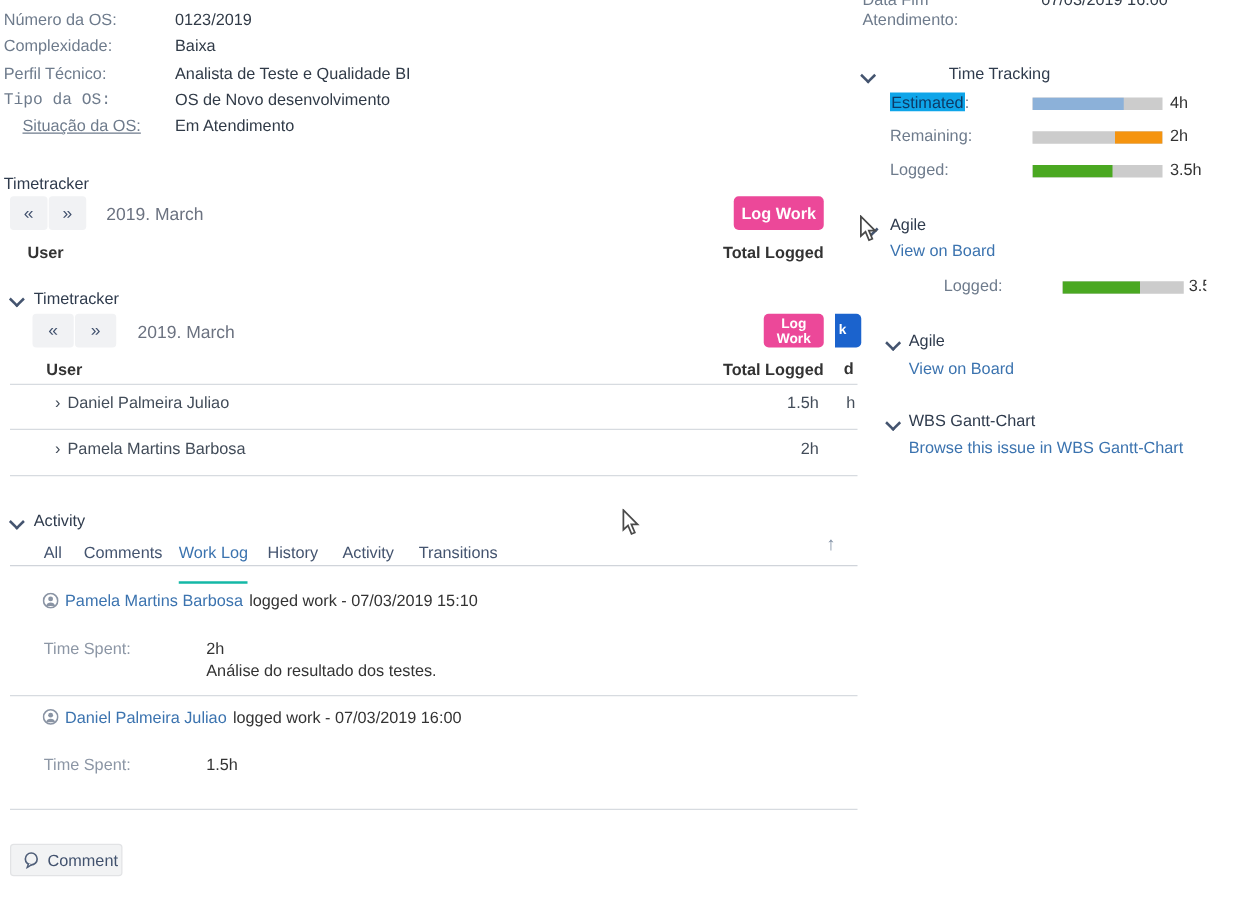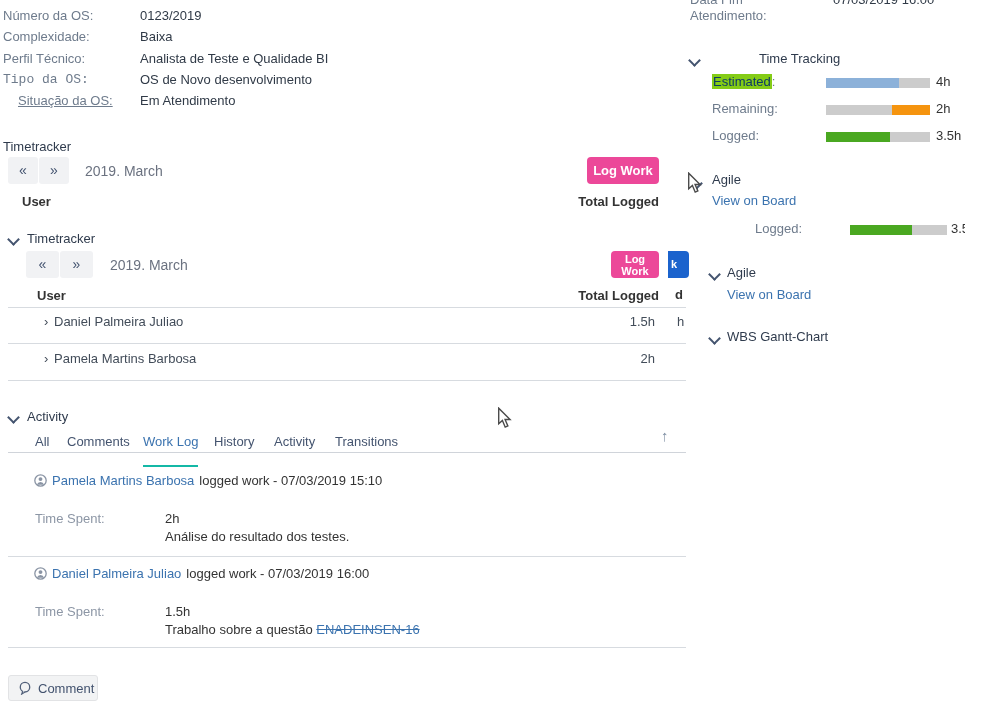--- a/index.html
+++ b/index.html
@@ -17,21 +17,21 @@
            font-weight:bold;cursor:pointer;font-family:"Liberation Sans",sans-serif;}
   .chev{position:absolute;width:7px;height:7px;border-left:2px solid #44546f;border-bottom:2px solid #44546f;
         transform:rotate(-45deg);}
   .divider{position:absolute;left:8px;width:678px;height:1px;background:#d7dbe0;}
   .tab{position:absolute;top:434px;color:#44546f;cursor:pointer;padding-bottom:16px;}
   .tab.active{color:#3b73af;border-bottom:2px solid #14b8a6;}
   .rowtxt{color:#424c59;}
   .right{text-align:right;}
   .bar{position:absolute;width:104px;height:10px;background:#ccc;overflow:hidden;}
   .bar-fill{position:absolute;top:0;bottom:0;display:block;}
-  .sel{background:#84cc16;color:#0d3a66;padding:0 1px;}
+  .sel{background:#0ea5e9;color:#0d3a66;padding:0 1px;}
   .graylab{color:#8c96a5;}
   .commentbtn{position:absolute;left:8px;top:675px;width:90px;height:26px;background:#f2f3f4;
               border:1px solid #e2e3e5;border-radius:3px;display:flex;align-items:center;gap:6px;
               padding:0 0 0 9px;cursor:pointer;color:#42526e;font-family:"Liberation Sans",sans-serif;font-size:13px;}
   .frag-d{left:675px;top:287px;font-weight:bold;}
   .worklog-head{display:flex;align-items:center;gap:5px;}
   .strike{text-decoration:line-through;}
   svg{display:block;}
 </style>
 </head>
@@ -122,21 +122,20 @@
           <circle cx="8" cy="8" r="7" fill="none" stroke="#8a94a4" stroke-width="1.6"></circle>
           <circle cx="8" cy="6.3" r="2.4" fill="#8a94a4"></circle>
           <path d="M3.6 13.2 a4.6 4.6 0 0 1 8.8 0" fill="#8a94a4"></path>
         </svg>
     </span>
     <a class="link">Daniel Palmeira Juliao</a>
     <span>logged work - 07/03/2019 16:00</span>
   </div>
   <div class="abs graylab" style="left:35px;top:604px;">Time Spent:</div>
   <div class="abs" style="left:165px;top:604px;">1.5h</div>
-  <div class="abs" style="left:165px;top:622px;"><span>Trabalho sobre a questão </span><a class="link strike">ENADEINSEN-16</a></div>
   <div class="divider" style="top:647px;"></div>
 
   <button class="commentbtn">
     <span>
       <svg width="14" height="14" viewBox="0 0 16 16">
           <circle cx="8" cy="7" r="5.4" fill="none" stroke="#505f79" stroke-width="1.5"></circle>
           <path d="M5.5 11.5 L4.2 15 L8.4 12.3" fill="#fff" stroke="#505f79" stroke-width="1.3"></path>
         </svg>
     </span>
     <span>Comment</span>
@@ -181,14 +180,15 @@
       <span class="bar-fill" style="width: 64%; background: rgb(74, 168, 33); left: 0px;"></span>
     </div>
   <div class="abs" style="left:951px;top:221px;width:14px;overflow:hidden;">3.5h</div>
 
   <span class="chev" style="left:710px;top:270px;"></span>
   <div class="abs sect" style="left:727px;top:265px;">Agile</div>
   <a class="link abs" style="left:727px;top:287px;">View on Board</a>
 
   <span class="chev" style="left:710px;top:334px;"></span>
   <div class="abs sect" style="left:727px;top:329px;">WBS Gantt-Chart</div>
+  <a class="link abs" style="left:727px;top:350px;">Browse this issue in WBS Gantt-Chart</a>
 
 </div>
 
 </body></html>

